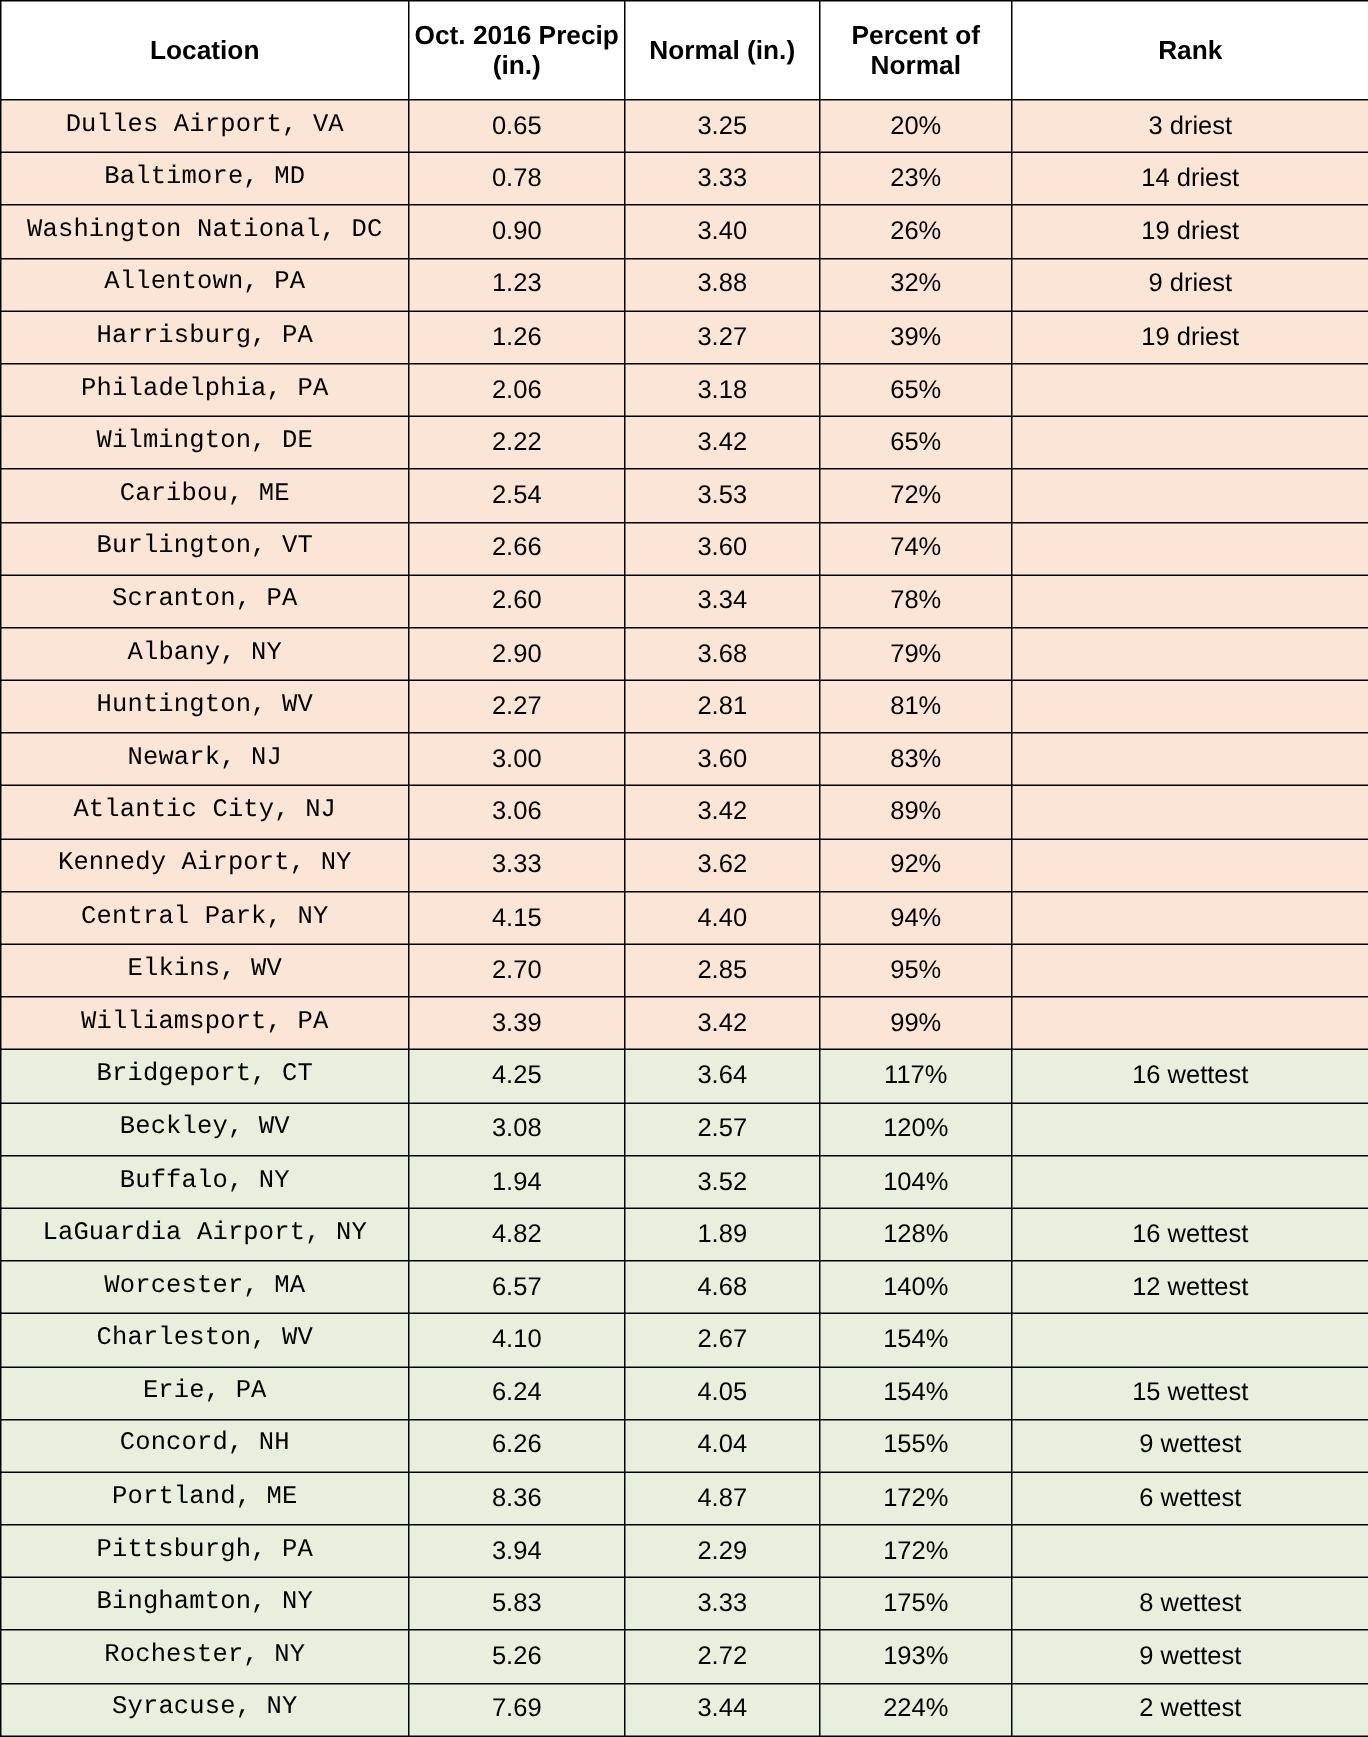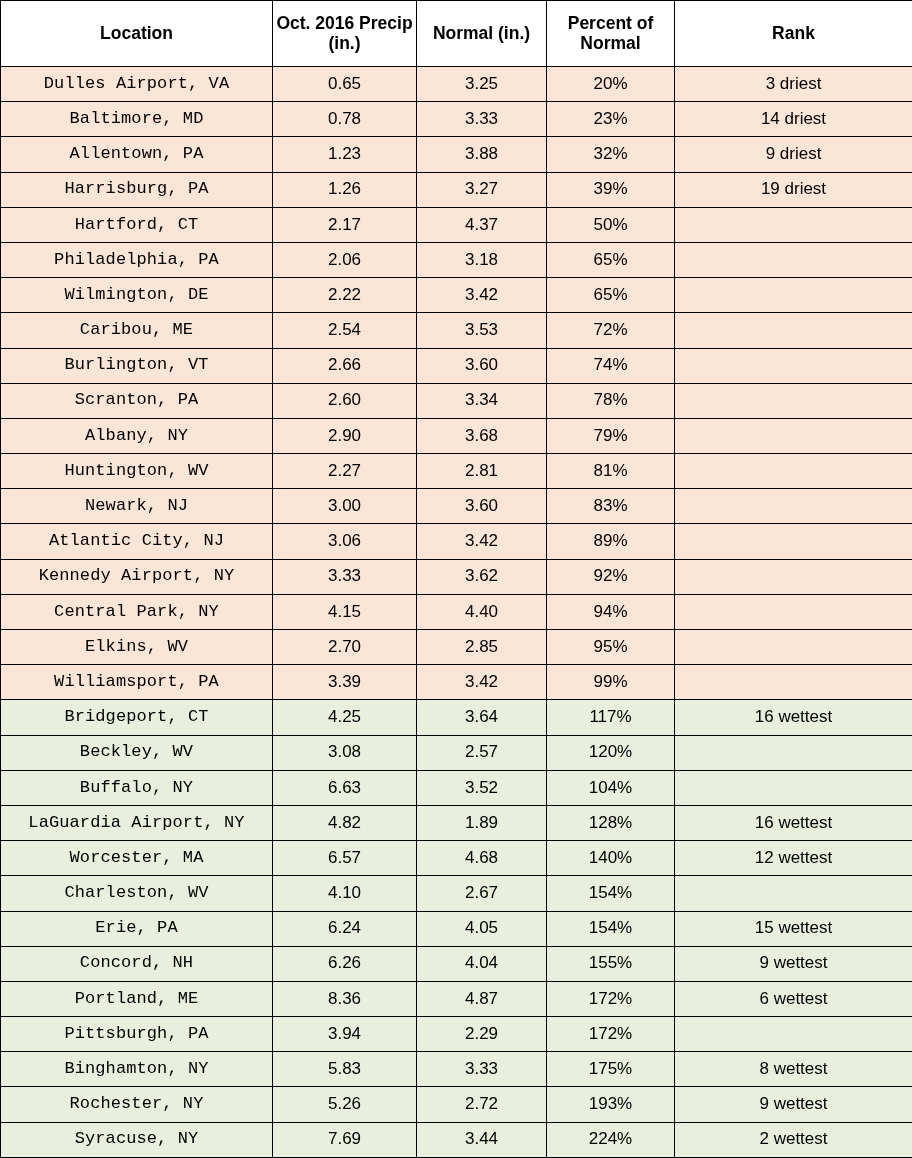--- a/index.html
+++ b/index.html
@@ -83,41 +83,41 @@
         <td>3 driest</td>
       </tr>
       <tr class="row-dry">
         <td class="cell-location">Baltimore, MD</td>
         <td>0.78</td>
         <td>3.33</td>
         <td>23%</td>
         <td>14 driest</td>
       </tr>
       <tr class="row-dry">
+        <td class="cell-location">Washington National, DC</td>
+        <td>0.90</td>
+        <td>3.40</td>
+        <td>26%</td>
+        <td>19 driest</td>
+      </tr>
+      <tr class="row-dry">
         <td class="cell-location">Allentown, PA</td>
         <td>1.23</td>
         <td>3.88</td>
         <td>32%</td>
         <td>9 driest</td>
       </tr>
       <tr class="row-dry">
         <td class="cell-location">Harrisburg, PA</td>
         <td>1.26</td>
         <td>3.27</td>
         <td>39%</td>
         <td>19 driest</td>
       </tr>
       <tr class="row-dry">
-        <td class="cell-location">Hartford, CT</td>
-        <td>2.17</td>
-        <td>4.37</td>
-        <td>50%</td>
-        <td></td>
-      </tr>
-      <tr class="row-dry">
         <td class="cell-location">Philadelphia, PA</td>
         <td>2.06</td>
         <td>3.18</td>
         <td>65%</td>
         <td></td>
       </tr>
       <tr class="row-dry">
         <td class="cell-location">Wilmington, DE</td>
         <td>2.22</td>
         <td>3.42</td>
@@ -210,21 +210,21 @@
       </tr>
       <tr class="row-wet">
         <td class="cell-location">Beckley, WV</td>
         <td>3.08</td>
         <td>2.57</td>
         <td>120%</td>
         <td></td>
       </tr>
       <tr class="row-wet">
         <td class="cell-location">Buffalo, NY</td>
-        <td>6.63</td>
+        <td>1.94</td>
         <td>3.52</td>
         <td>104%</td>
         <td></td>
       </tr>
       <tr class="row-wet">
         <td class="cell-location">LaGuardia Airport, NY</td>
         <td>4.82</td>
         <td>1.89</td>
         <td>128%</td>
         <td>16 wettest</td>

